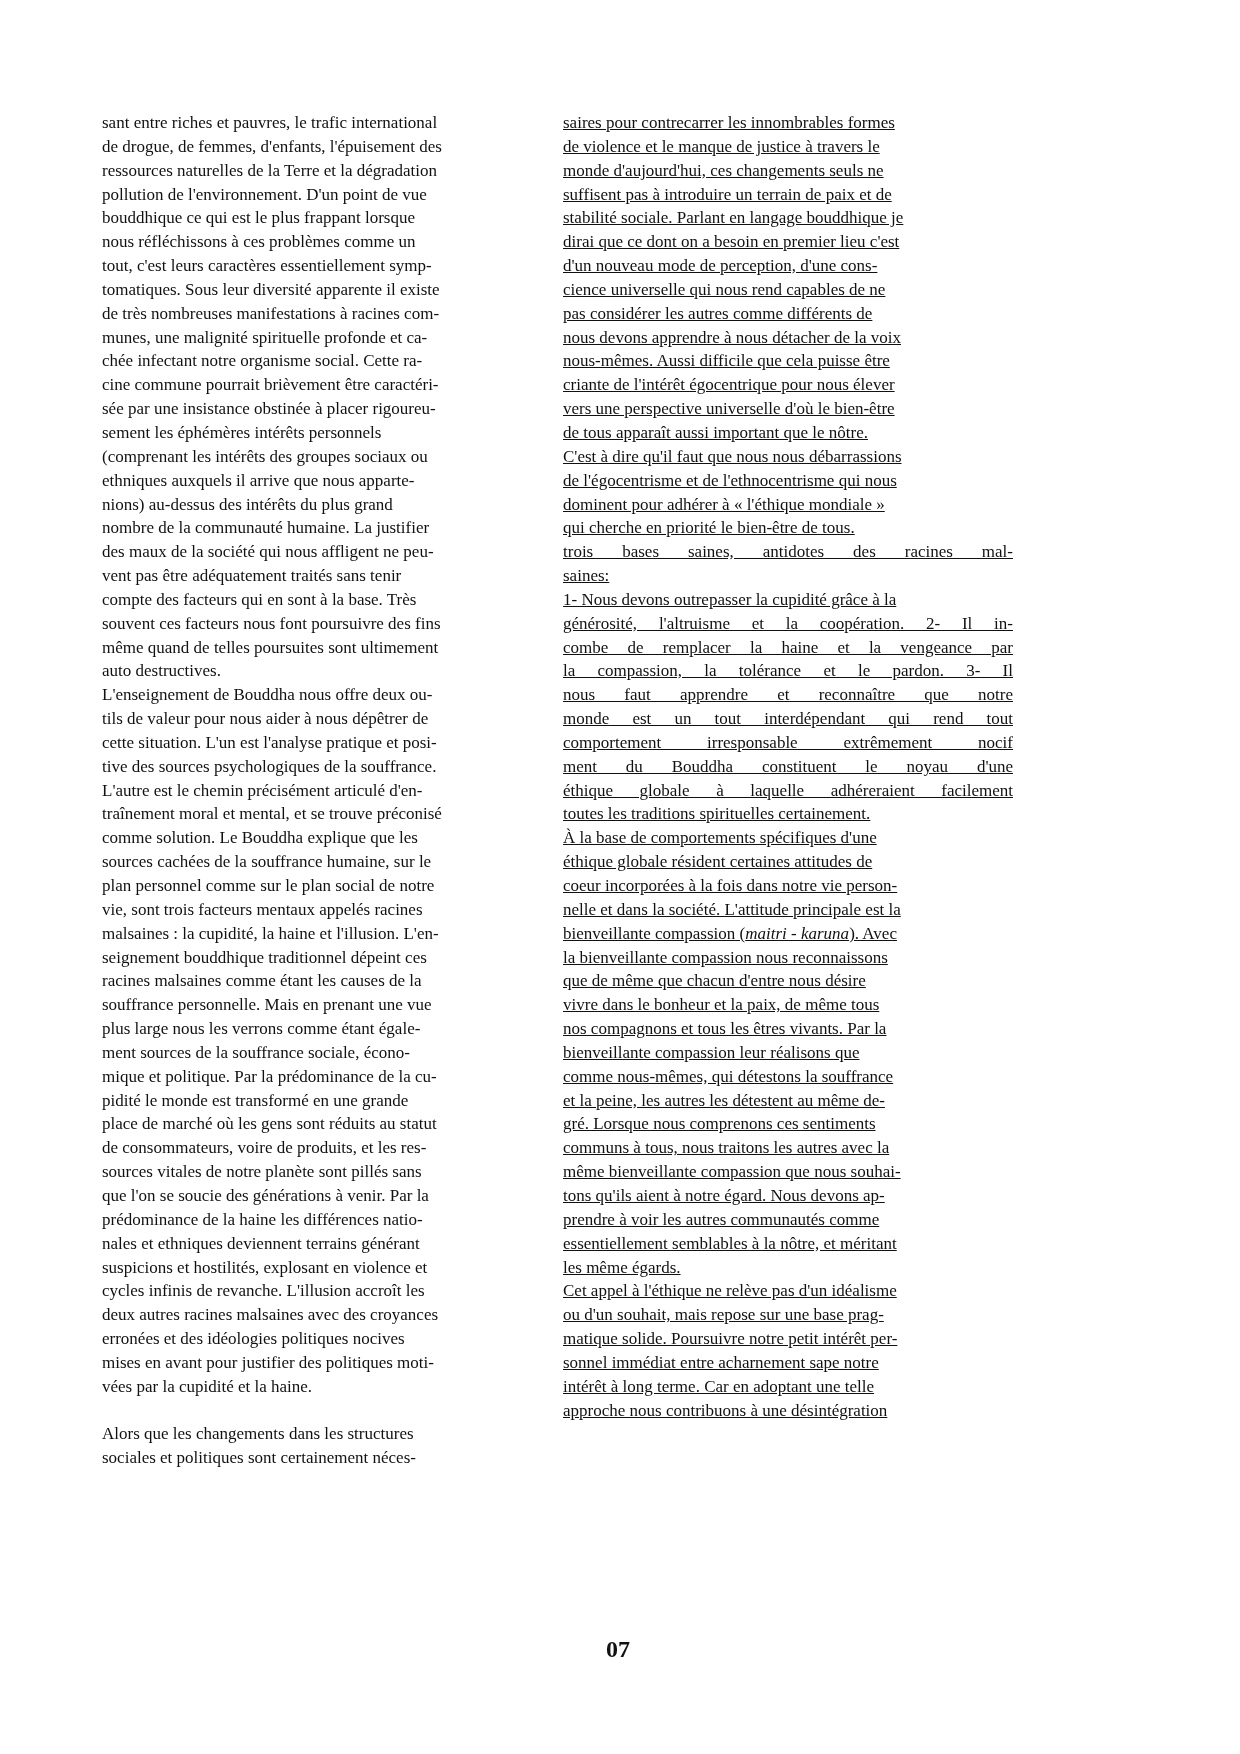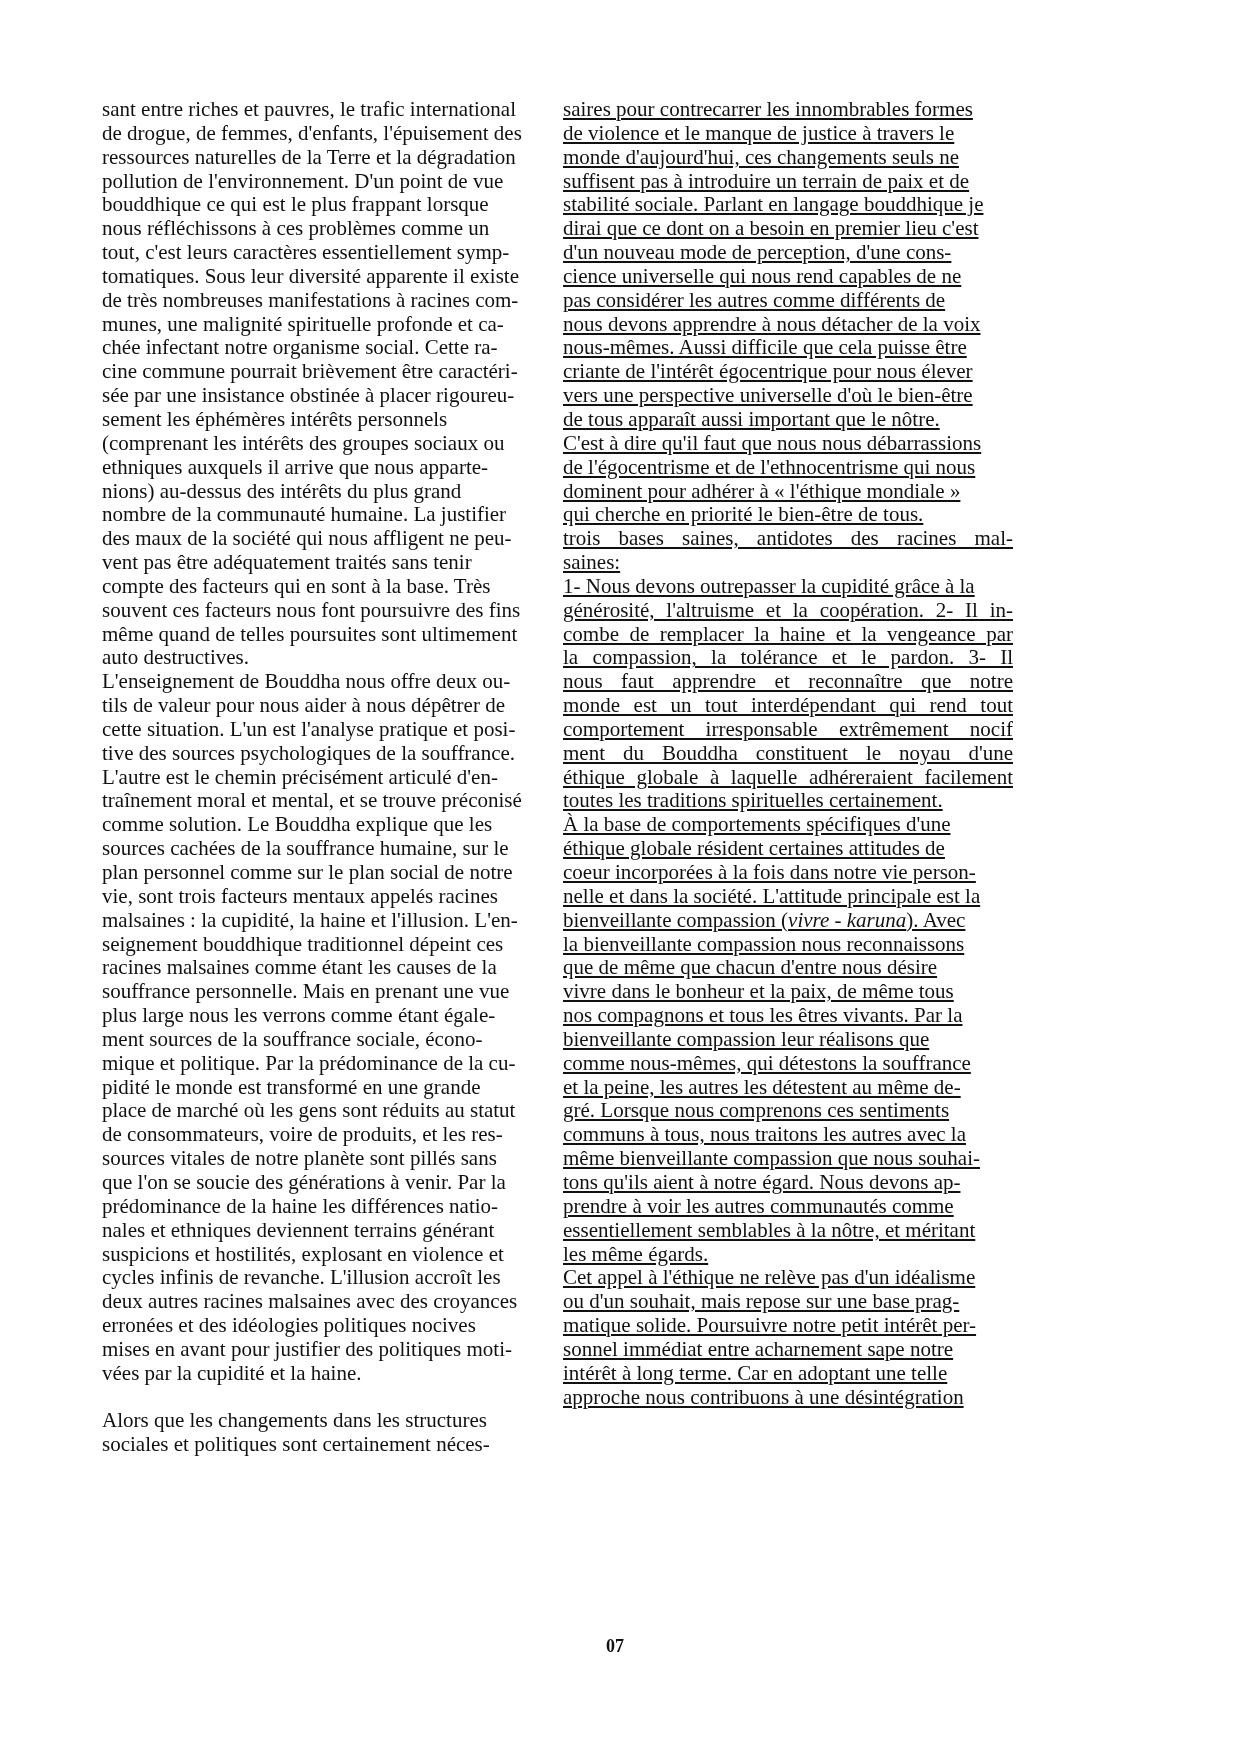--- a/index.html
+++ b/index.html
@@ -15,44 +15,44 @@
       font-family: "Liberation Serif", "DejaVu Serif", serif;
       color: #111111;
     }
     .page {
       position: absolute;
       left: 0; top: 0;
       width: 1240px; height: 1754px;
     }
     .column {
       position: absolute;
-      top: 98px;
+      top: 111px;
       width: 450px;
-      font-size: 21px;
+      font-size: 17px;
       line-height: 23.85px;
     }
     .col-left { left: 102px; }
     .col-right { left: 563px; text-decoration: underline; }
     .line {
       display: block;
       white-space: nowrap;
       height: 23.85px;
     }
     .line.just {
       text-align: justify;
       text-align-last: justify;
       white-space: normal;
       overflow: hidden;
     }
     .blank { height: 23.85px; display: block; }
     .page-number {
       position: absolute;
       top: 1636px;
       left: 606px;
-      font-size: 18px;
+      font-size: 24px;
       font-weight: bold;
     }
     i { font-style: italic; }
   </style>
 </head>
 <body>
 
 <div class="page">
   <div class="column col-left" id="col-left">
       <span class="line">sant entre riches et pauvres, le trafic international</span>
@@ -141,21 +141,21 @@
       <span class="line just">nous faut apprendre et reconnaître que notre</span>
       <span class="line just">monde est un tout interdépendant qui rend tout</span>
       <span class="line just">comportement irresponsable extrêmement nocif</span>
       <span class="line just">ment du Bouddha constituent le noyau d'une</span>
       <span class="line just">éthique globale à laquelle adhéreraient facilement</span>
       <span class="line">toutes les traditions spirituelles certainement.</span>
       <span class="line">À la base de comportements spécifiques d'une</span>
       <span class="line">éthique globale résident certaines attitudes de</span>
       <span class="line">coeur incorporées à la fois dans notre vie person-</span>
       <span class="line">nelle et dans la société. L'attitude principale est la</span>
-      <span class="line">bienveillante compassion (<i>vivre - karuna</i>). Avec</span>
+      <span class="line">bienveillante compassion (<i>maitri - karuna</i>). Avec</span>
       <span class="line">la bienveillante compassion nous reconnaissons</span>
       <span class="line">que de même que chacun d'entre nous désire</span>
       <span class="line">vivre dans le bonheur et la paix, de même tous</span>
       <span class="line">nos compagnons et tous les êtres vivants. Par la</span>
       <span class="line">bienveillante compassion leur réalisons que</span>
       <span class="line">comme nous-mêmes, qui détestons la souffrance</span>
       <span class="line">et la peine, les autres les détestent au même de-</span>
       <span class="line">gré. Lorsque nous comprenons ces sentiments</span>
       <span class="line">communs à tous, nous traitons les autres avec la</span>
       <span class="line">même bienveillante compassion que nous souhai-</span>

